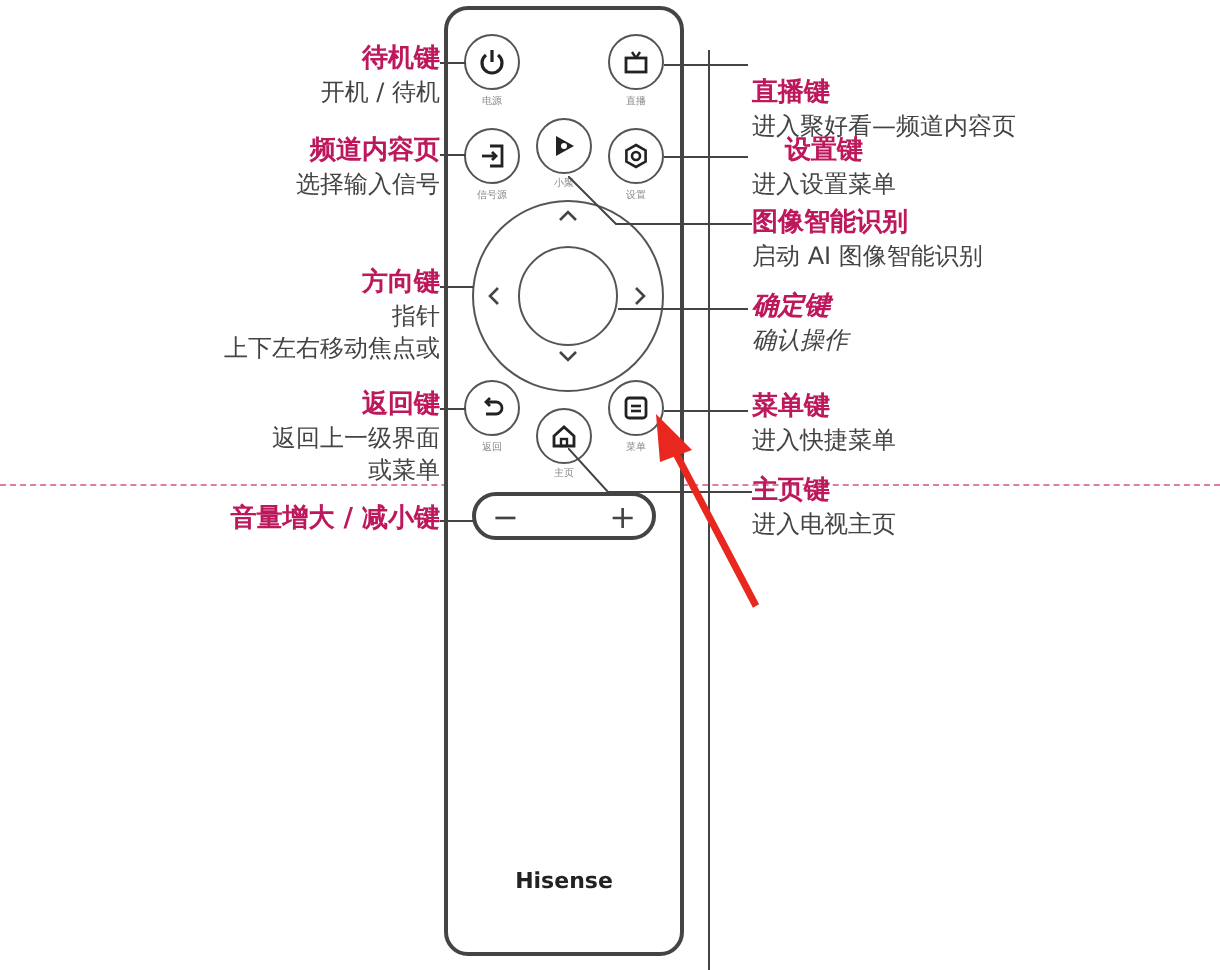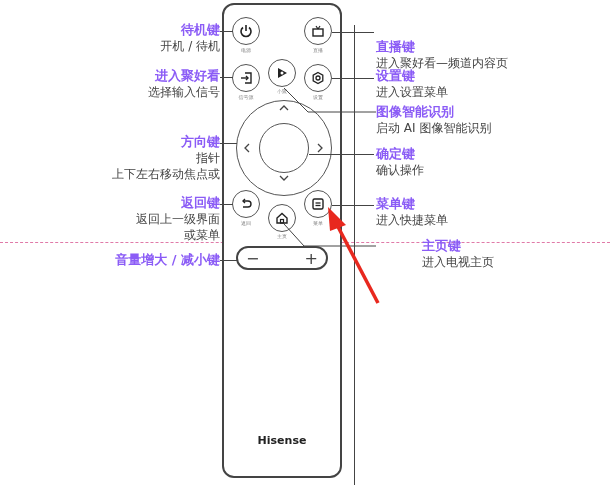--- a/index.html
+++ b/index.html
@@ -1,19 +1,19 @@
 <!DOCTYPE html>
 <html><head>
 <meta charset="utf-8">
 <style>
   html, body { margin:0; padding:0; background:#ffffff; }
   body { width:610px; height:485px; position:relative; overflow:hidden;
          font-family:"DejaVu Sans", sans-serif; color:#333; }
   .abs { position:absolute; }
-  .title { font-weight:bold; font-size:13px; color:#8b5cf6; white-space:nowrap; line-height:16px; }
+  .title { font-weight:bold; font-size:13px; color:#be185d; white-space:nowrap; line-height:16px; }
   .desc { font-size:12px; color:#444; white-space:nowrap; line-height:16px; }
   .left { text-align:right; }
   .leader { position:absolute; height:1px; background:#444; }
   .vline { position:absolute; width:1px; background:#444; }
   .remote { position:absolute; left:222px; top:3px; width:120px; height:475px;
             border:2px solid #444; border-radius:12px; box-sizing:border-box; background:#fff; }
   .btn { position:absolute; width:28px; height:28px; border:1.5px solid #555; border-radius:50%;
          box-sizing:border-box; background:#fff; display:flex; align-items:center; justify-content:center; }
   .btn-label { position:absolute; font-size:5px; color:#888; text-align:center; width:30px; }
   .dpad { position:absolute; left:236px; top:100px; width:96px; height:96px; border:1.5px solid #555;
@@ -123,21 +123,21 @@
 
 <div class="brand">Hisense</div>
 
 <div class="abs left" style="right:390px;top:22px;">
   <div class="title">待机键</div>
   <div class="desc">开机 / 待机</div>
 </div>
 <div class="leader" style="left:220px;top:31px;width:13px;"></div>
 
 <div class="abs left" style="right:390px;top:68px;">
-  <div class="title">进入聚好看</div>
+  <div class="title">频道内容页</div>
   <div class="desc">选择输入信号</div>
 </div>
 <div class="leader" style="left:220px;top:77px;width:13px;"></div>
 
 <div class="abs left" style="right:390px;top:134px;">
   <div class="title">方向键</div>
   <div class="desc">指针</div>
   <div class="desc">上下左右移动焦点或</div>
 </div>
 <div class="leader" style="left:220px;top:143px;width:17px;"></div>
@@ -155,47 +155,47 @@
 <div class="leader" style="left:220px;top:260px;width:17px;"></div>
 
 <div class="vline" style="left:354px;top:25px;height:460px;"></div>
 
 <div class="abs" style="left:376px;top:23px;margin-top:16px;">
   <div class="title">直播键</div>
   <div class="desc">进入聚好看—频道内容页</div>
 </div>
 <div class="leader" style="left:332px;top:32px;width:42px;"></div>
 
-<div class="abs" style="left:376px;top:68px;">
+<div class="abs" style="left:376px;top:68px;text-align:center;">
   <div class="title">设置键</div>
   <div class="desc">进入设置菜单</div>
 </div>
 <div class="leader" style="left:332px;top:78px;width:42px;"></div>
 
 <div class="abs" style="left:376px;top:104px;">
   <div class="title">图像智能识别</div>
   <div class="desc">启动 AI 图像智能识别</div>
 </div>
 <svg class="abs" style="left:284px;top:88px;" width="92" height="26">
   <polyline points="0,0 24,24 92,24" fill="none" stroke="#444" stroke-width="1"></polyline>
 </svg>
 
-<div class="abs" style="left:376px;top:146px;">
+<div class="abs" style="left:376px;top:146px;font-style:italic;">
   <div class="title">确定键</div>
   <div class="desc">确认操作</div>
 </div>
 <div class="leader" style="left:309px;top:154px;width:65px;"></div>
 
 <div class="abs" style="left:376px;top:196px;">
   <div class="title">菜单键</div>
   <div class="desc">进入快捷菜单</div>
 </div>
 <div class="leader" style="left:332px;top:205px;width:42px;"></div>
 
-<div class="abs" style="left:376px;top:238px;margin-left:46px;">
+<div class="abs" style="left:376px;top:238px;">
   <div class="title">主页键</div>
   <div class="desc">进入电视主页</div>
 </div>
 <svg class="abs" style="left:284px;top:224px;" width="92" height="24">
   <polyline points="0,0 20,22 92,22" fill="none" stroke="#444" stroke-width="1"></polyline>
 </svg>
 
 <svg class="abs" style="left:320px;top:195px;" width="70" height="115">
   <line x1="58" y1="108" x2="16" y2="28" stroke="#e8281e" stroke-width="3.5"></line>
   <polygon points="8,12 26,30 10,36" fill="#e8281e"></polygon>

